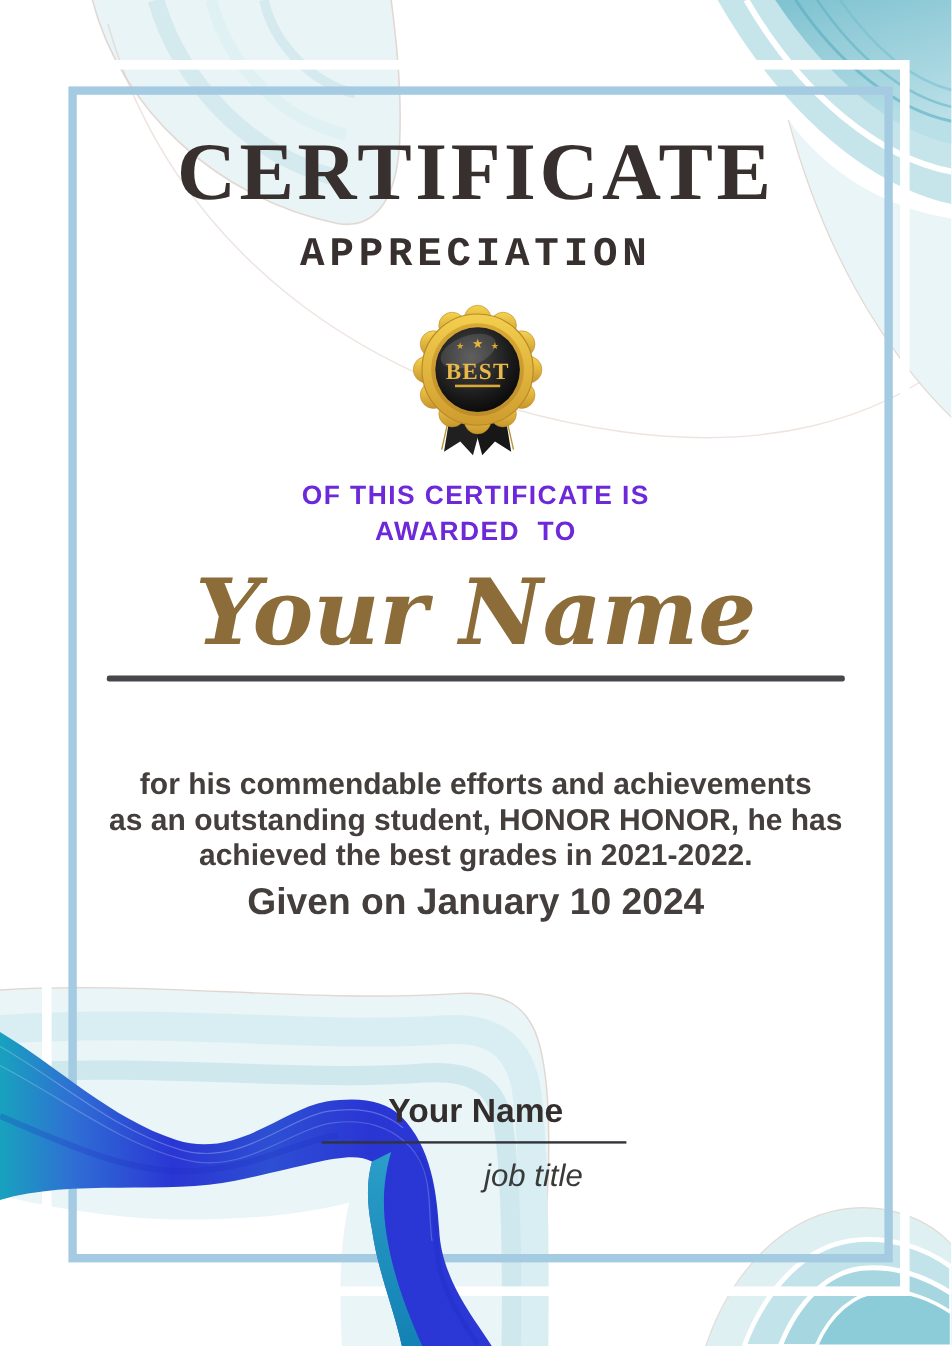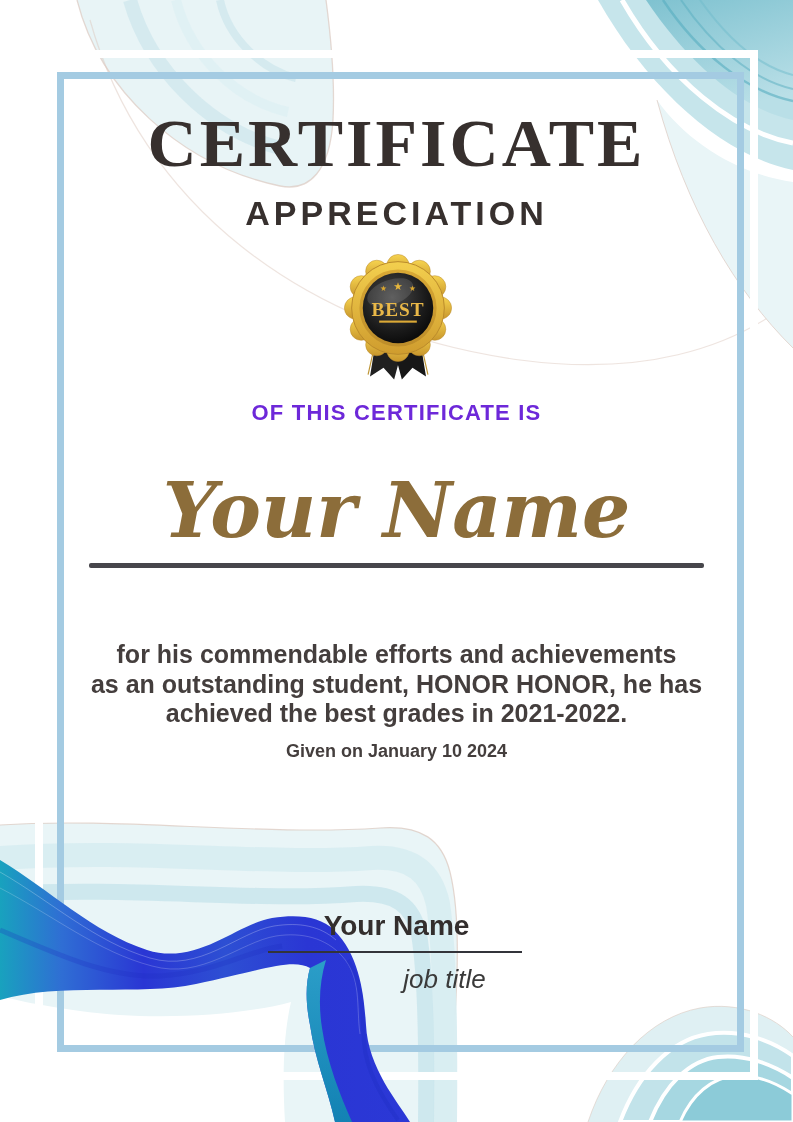--- a/index.html
+++ b/index.html
@@ -13,31 +13,31 @@
   
   .frame-white{left:35px;top:50px;width:707px;height:1014px;border:8px solid #ffffff;z-index:2;}
   .frame-blue{left:57px;top:72px;width:673px;height:966px;border:7px solid #a4cbe2;z-index:3;}
   
   #deco-ribbon{left:0;bottom:0;z-index:4;}
   
   .content{left:0;top:0;width:793px;height:1122px;z-index:5;pointer-events:none;}
   .ctr{position:absolute;left:0;width:793px;text-align:center;}
   .title{top:104px;font-family:"Liberation Serif",serif;font-weight:700;font-size:68px;
          letter-spacing:3px;color:#37302e;}
-  .subtitle{top:194px;font-family:Liberation Sans, sans-serif;font-weight:700;font-size:34px;
+  .subtitle{top:194px;font-family:Liberation Mono, monospace;font-weight:700;font-size:34px;
             letter-spacing:4px;color:#37302e;}
   .badge-wrap{left:340px;top:252px;width:116px;height:140px;}
   .award{top:398px;font-size:22px;line-height:30px;font-weight:700;letter-spacing:1.2px;
          color:#6d28d9;}
   .award .pre{white-space:pre;}
   .recipient{top:466px;font-family:"DejaVu Serif",serif;font-style:italic;font-weight:700;
              font-size:76px;color:#8c6d3a;}
   .name-rule{left:89px;top:563px;width:615px;height:5px;background:#47464b;border-radius:2px;}
   .body-par{top:592px;font-size:25px;line-height:29.5px;font-weight:700;color:#443e3d;margin-top:48px;}
-  .given{top:737px;font-size:18px;line-height:29.5px;font-weight:700;color:#443e3d;}
+  .given{top:737px;font-size:31px;line-height:29.5px;font-weight:700;color:#443e3d;}
   .sig-name{top:910px;font-size:28px;font-weight:700;color:#332e2d;}
   .sig-rule{left:268px;top:951px;width:254px;height:2px;background:#33343a;}
   .sig-job{top:964px;font-size:26px;font-style:italic;color:#3a3a3a;padding-left:48px;}
 </style>
 </head>
 <body>
 
 <div class="page">
 
   <svg id="deco-top" class="abs" width="793" height="480" viewBox="0 0 793 480" aria-hidden="true">
@@ -169,20 +169,21 @@
       <text x="45" y="40" font-size="8" fill="#d9a62f" text-anchor="middle">★</text>
       <text x="60" y="39" font-size="11" fill="#e7b73c" text-anchor="middle">★</text>
       <text x="75" y="40" font-size="8" fill="#d9a62f" text-anchor="middle">★</text>
 
       <text x="60" y="66" font-size="20" font-weight="bold" letter-spacing="1" font-family="Liberation Serif, serif" fill="#e9b848" text-anchor="middle">BEST</text>
       <rect x="40.5" y="71" width="39" height="2.2" fill="#dba936"></rect>
     </svg>
 
     <div class="ctr award">
       <div>OF THIS CERTIFICATE IS</div>
+      <div class="pre">AWARDED  TO</div>
     </div>
 
     <div class="ctr recipient">Your Name</div>
 
     <div class="abs name-rule"></div>
 
     <div class="ctr body-par">
       <div>for his commendable efforts and achievements</div>
       <div>as an outstanding student, HONOR HONOR, he has</div>
       <div>achieved the best grades in 2021-2022.</div>

